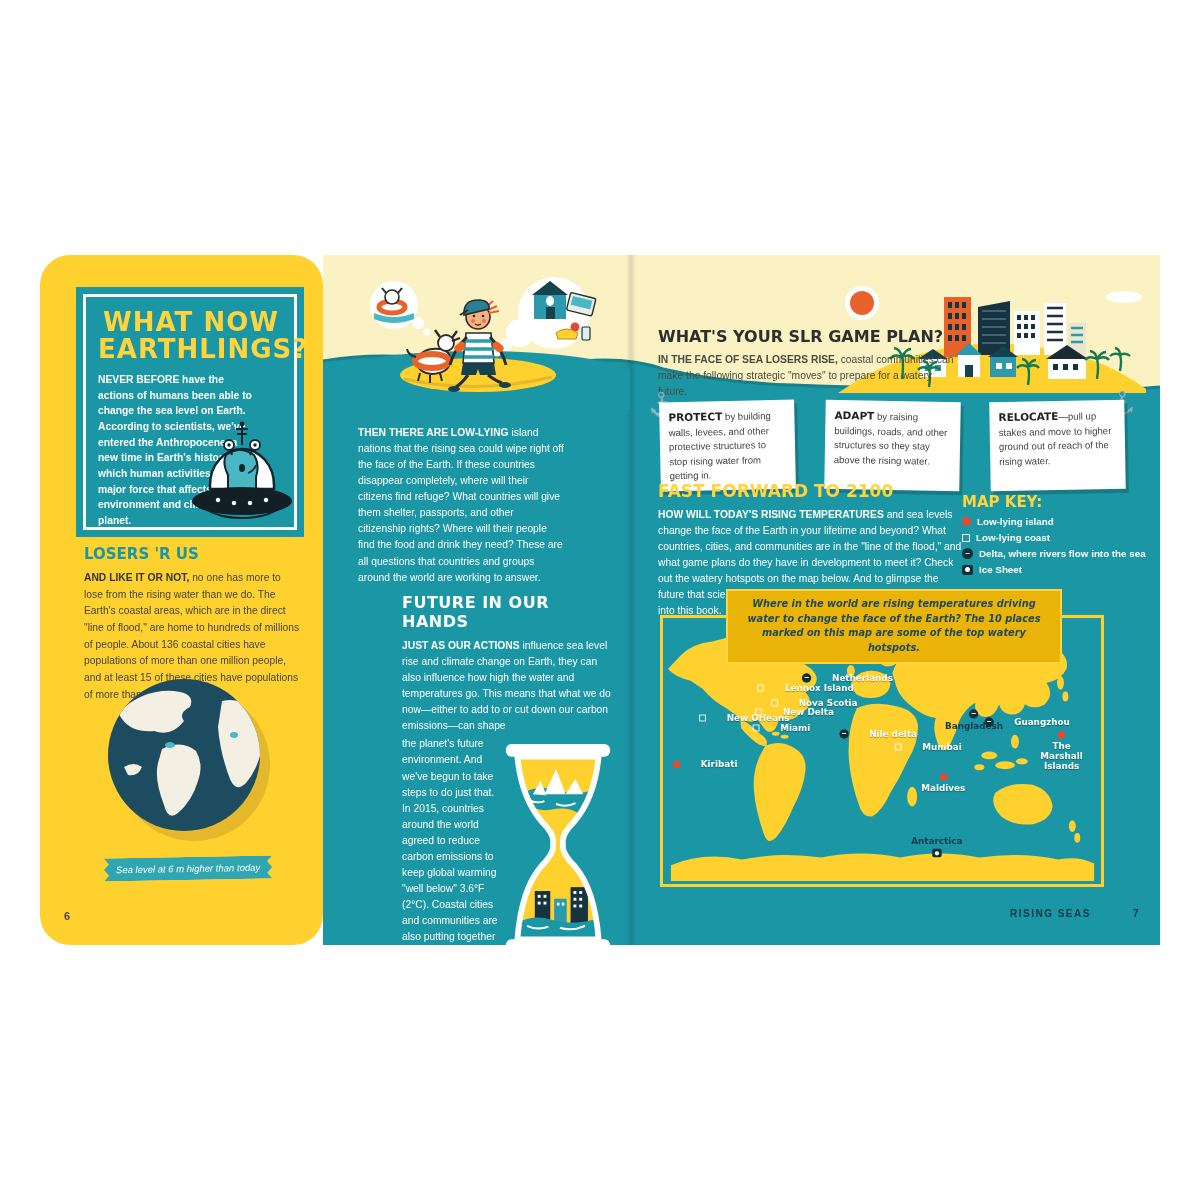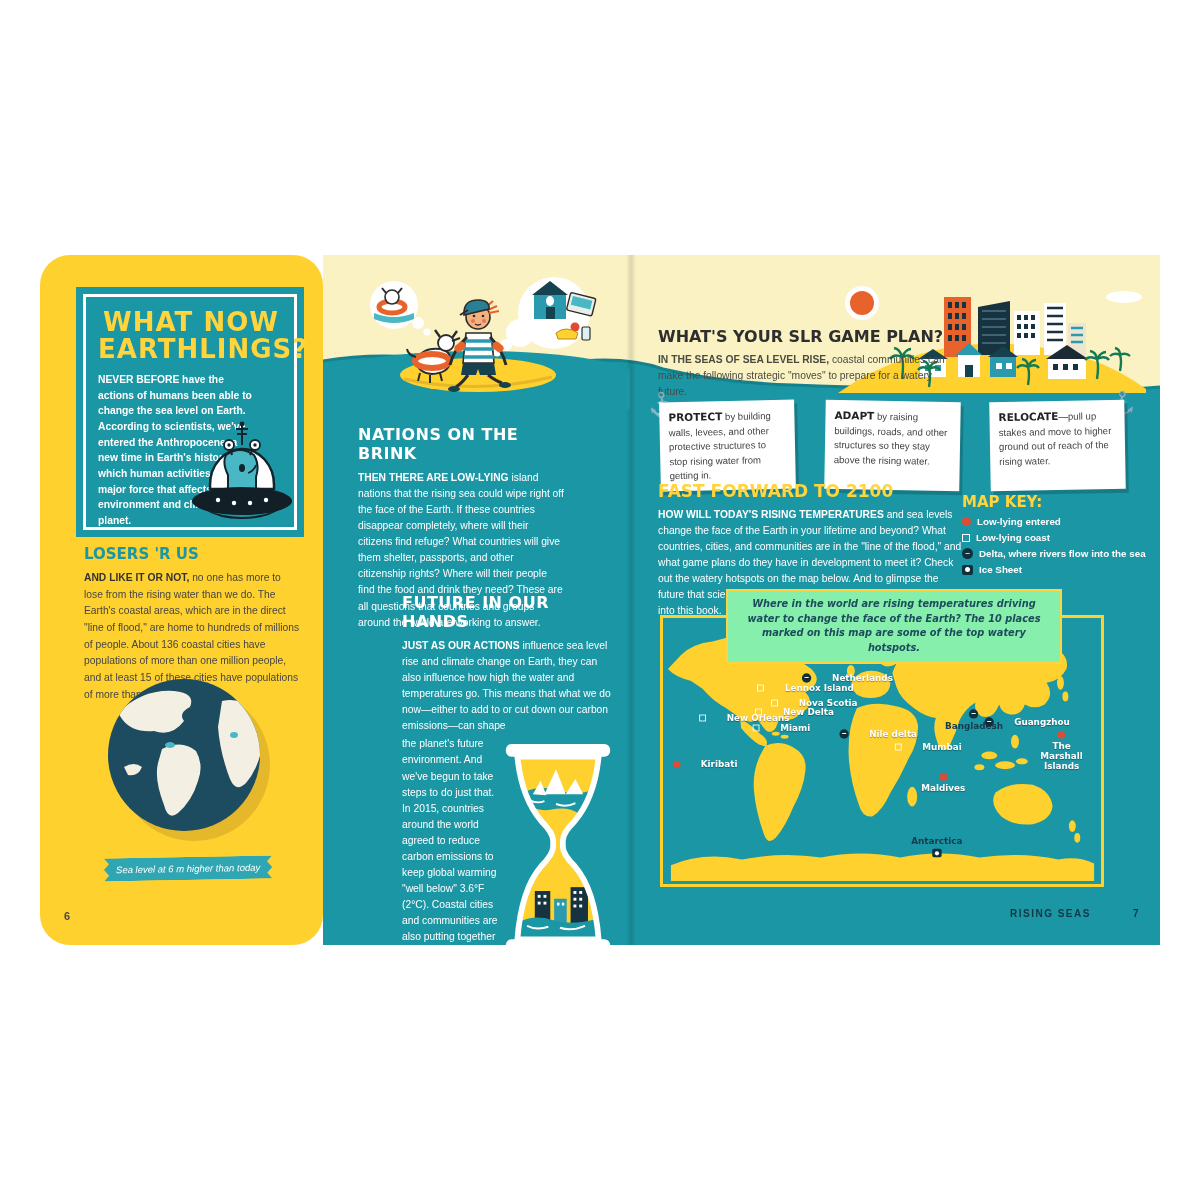--- a/index.html
+++ b/index.html
@@ -68,21 +68,21 @@
   .fastforward p{color:#fff;font-size:10.3px;line-height:1.55;}
   .mapkey{position:absolute;left:922px;top:238px;width:195px;}
   .mapkey h2{color:var(--head-yellow);font-size:15px;margin-bottom:5px;}
   .mk-item{display:flex;align-items:center;gap:6px;color:#fff;font-size:9.8px;font-weight:bold;margin-bottom:5px;}
   .mk-icon{flex:none;display:inline-flex;align-items:center;justify-content:center;width:10px;height:10px;}
   .mk-island{width:9px;height:9px;border-radius:50%;background:var(--red);}
   .mk-coast{width:8px;height:8px;border:1.6px solid #fff;background:transparent;}
   .mk-delta{width:11px;height:11px;border-radius:50%;background:#10303c;color:#fff;font-size:8px;line-height:11px;font-weight:bold;}
   .mk-ice{width:11px;height:10px;border-radius:2px;background:#10303c;position:relative;}
   .mk-ice::after{content:"";position:absolute;left:3px;top:2.5px;width:5px;height:5px;border-radius:50%;background:#fff;}
-  .notebox{position:absolute;left:686px;top:334px;width:336px;background:#86efac;border:2.5px solid var(--head-yellow);padding:6px 10px;z-index:5;
+  .notebox{position:absolute;left:686px;top:334px;width:336px;background:#eab308;border:2.5px solid var(--head-yellow);padding:6px 10px;z-index:5;
     font-size:9.8px;font-style:italic;font-weight:bold;color:var(--navy);text-align:center;line-height:1.5;font-family:"DejaVu Sans",sans-serif;}
   .map-frame{position:absolute;left:620px;top:360px;width:444px;height:272px;border:3px solid var(--yellow);background:var(--teal);}
   .map-frame svg{position:absolute;left:0;top:0;width:100%;height:100%;}
   .map-label{position:absolute;transform:translate(-50%,-50%);display:flex;align-items:center;gap:20px;font-size:8.8px;font-weight:bold;color:#fff;
     font-family:"DejaVu Sans",sans-serif;white-space:nowrap;text-shadow:0 1px 1px rgba(0,0,0,.35);}
   .map-label.dark{color:#163c4c;text-shadow:none;}
   .map-label.below{flex-direction:column;gap:2px;white-space:normal;text-align:center;max-width:64px;line-height:1.15;}
   .map-label .mk-icon{transform:scale(.85);}
   .footer-right{position:absolute;left:940px;top:653px;width:160px;display:flex;justify-content:flex-end;gap:42px;
     font-size:10px;font-weight:bold;letter-spacing:1.5px;color:#123844;}
@@ -222,21 +222,20 @@
       <rect x="126" y="74" width="12" height="8" rx="4" fill="#E8632C" transform="rotate(-40 132 78)"></rect>
       <rect x="164" y="74" width="12" height="8" rx="4" fill="#E8632C" transform="rotate(40 170 78)"></rect>
       <path d="M135,94 L166,94 L168,106 L152,106 L150,100 L148,106 L133,106 Z" fill="#16424f"></path>
       <path d="M140,106 Q134,114 128,118 M160,106 Q168,112 174,114" stroke="#2b2b2b" stroke-width="3" fill="none"></path>
       <ellipse cx="126" cy="120" rx="6" ry="3" fill="#16424f"></ellipse>
       <ellipse cx="177" cy="116" rx="6" ry="3" fill="#16424f"></ellipse>
     </g>
   </svg>
 
   <div class="nations">
-    <h2 class="col-head">NATIONS ON THE BRINK</h2>
     <p class="col-text"><b>THEN THERE ARE LOW-LYING</b><span> island nations that the rising sea could wipe right off the face of the Earth. If these countries disappear completely, where will their citizens find refuge? What countries will give them shelter, passports, and other citizenship rights? Where will their people find the food and drink they need? These are all questions that countries and groups around the world are working to answer.</span></p>
   </div>
 
   <div class="future">
     <h2 class="col-head">FUTURE IN OUR HANDS</h2>
     <p class="col-text"><b>JUST AS OUR ACTIONS</b><span> influence sea level rise and climate change on Earth, they can also influence how high the water and temperatures go. This means that what we do now—either to add to or cut down our carbon emissions—can shape</span></p>
     <div class="future-row">
       <p class="col-text future-narrow">the planet's future environment. And we've begun to take steps to do just that. In 2015, countries around the world agreed to reduce carbon emissions to keep global warming "well below" 3.6°F (2°C). Coastal cities and communities are also putting together local game plans to tackle sea level rise head-on.</p>
       <svg class="hourglass" width="116" height="212" viewBox="0 0 120 215">
         <path d="M18,13 L102,13 Q98,55 77,80 Q65,92 65,100 L65,106 Q65,114 77,126 Q98,150 102,202 L18,202 Q22,150 43,126 Q55,114 55,106 L55,100 Q55,92 43,80 Q22,55 18,13 Z" fill="#FFD12E"></path>
@@ -339,21 +338,21 @@
       <path d="M70,112 q2,-14 0,-22 M70,90 q-8,-4 -12,2 M70,90 q8,-4 12,2 M70,90 q-2,-8 -8,-9 M70,90 q4,-8 9,-8"></path>
       <path d="M97,120 q2,-12 0,-18 M97,102 q-7,-4 -11,1 M97,102 q7,-4 11,1 M97,102 q0,-7 -6,-8 M97,102 q3,-7 8,-7"></path>
       <path d="M196,118 q2,-12 0,-18 M196,100 q-7,-4 -11,1 M196,100 q7,-4 11,1 M196,100 q0,-7 -6,-8 M196,100 q3,-7 8,-7"></path>
       <path d="M265,112 q2,-13 0,-20 M265,92 q-8,-4 -12,1 M265,92 q8,-4 12,1 M265,92 q-1,-7 -7,-8 M265,92 q4,-7 9,-7"></path>
       <path d="M288,104 q2,-10 0,-16 M288,88 q-6,-3 -10,1 M288,88 q6,-3 10,1 M288,88 q0,-6 -5,-7"></path>
     </g>
   </svg>
 
   <div class="gameplan">
     <h2 class="hand">WHAT'S YOUR SLR GAME PLAN?</h2>
-    <p><b>IN THE SEAS OF SEA LEVEL RISE,</b><span> coastal communities can make the following strategic "moves" to prepare for a watery future.</span></p>
+    <p><b>IN THE FACE OF SEA LOSERS RISE,</b><span> coastal communities can make the following strategic "moves" to prepare for a watery future.</span></p>
   </div>
 
   <div class="anchor a1">⚓</div>
   <div class="anchor a2">⚓</div>
 
   <div class="cards" id="cards">
       <div class="plan-card"><b>PROTECT</b><span> by building walls, levees, and other protective structures to stop rising water from getting in.</span></div>
       <div class="plan-card"><b>ADAPT</b><span> by raising buildings, roads, and other structures so they stay above the rising water.</span></div>
       <div class="plan-card"><b>RELOCATE</b><span>—pull up stakes and move to higher ground out of reach of the rising water.</span></div>
     </div>
@@ -361,21 +360,21 @@
   <div class="fastforward">
     <h2 class="hand">FAST FORWARD TO 2100</h2>
     <p><b>HOW WILL TODAY'S RISING TEMPERATURES</b><span> and sea levels change the face of the Earth in your lifetime and beyond? What countries, cities, and communities are in the "line of the flood," and what game plans do they have in development to meet it? Check out the watery hotspots on the map below. And to glimpse the future that scientists predict for them, just turn the page and dive into this book.</span></p>
   </div>
 
   <div class="mapkey">
     <h2 class="hand">MAP KEY:</h2>
     <div id="mapkey-items">
         <div class="mk-item">
           <span class="mk-icon mk-island"></span>
-          <span>Low-lying entered</span>
+          <span>Low-lying island</span>
         </div>
         <div class="mk-item">
           <span class="mk-icon mk-coast"></span>
           <span>Low-lying coast</span>
         </div>
         <div class="mk-item">
           <span class="mk-icon mk-delta">~</span>
           <span>Delta, where rivers flow into the sea</span>
         </div>
         <div class="mk-item">

